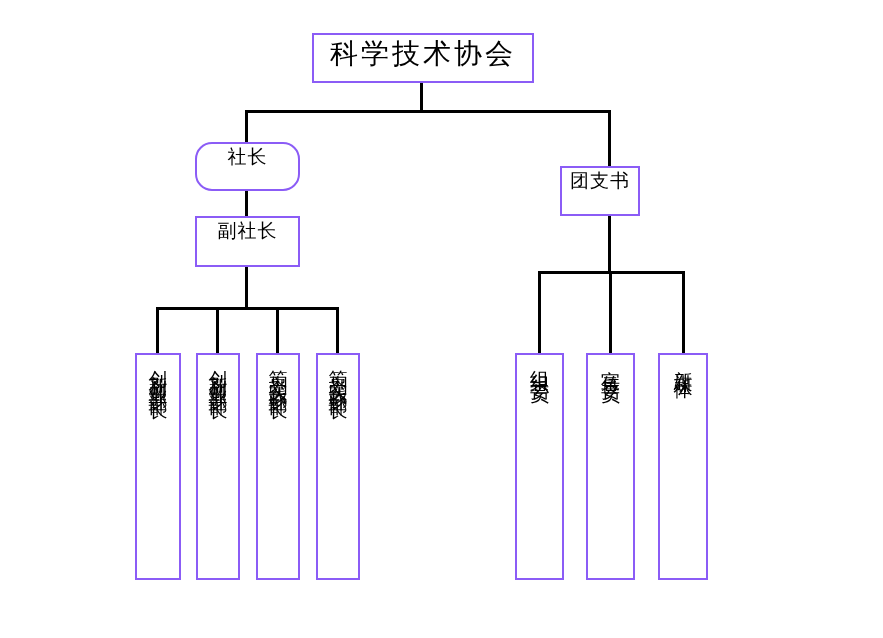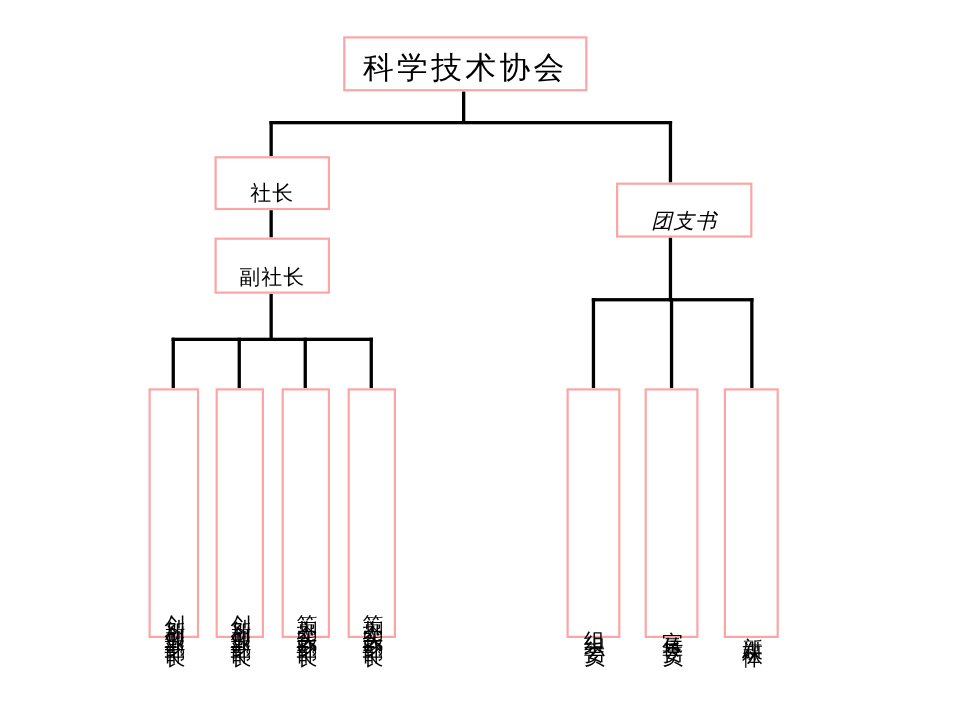--- a/index.html
+++ b/index.html
@@ -12,24 +12,24 @@
     width: 883px;
     height: 638px;
     background: #ffffff;
     font-family: "Liberation Sans", sans-serif;
     color: #000000;
     overflow: hidden;
   }
   .node {
     position: absolute;
     box-sizing: border-box;
-    border: 2px solid #fca5a5;
+    border: 2px solid #8b5cf6;
     background: #ffffff;
     display: flex;
-    align-items: flex-end;
+    align-items: flex-start;
     justify-content: center;
     text-align: center;
   }
   .node .label {
     display: block;
     white-space: nowrap;
   }
   .title-node .label {
     font-size: 28px;
     letter-spacing: 3px;
@@ -45,23 +45,23 @@
     letter-spacing: 5px;
     white-space: normal;
   }
   .line {
     position: absolute;
     background: #000000;
   }
 
   
   #box-title      { left: 312px; top: 33px;  width: 222px; height: 50px; }
-  #box-president  { left: 195px; top: 142px; width: 105px; height: 49px; }
+  #box-president  { left: 195px; top: 142px; width: 105px; height: 49px; border-radius: 17px; }
   #box-vice       { left: 195px; top: 216px; width: 105px; height: 51px; font-family: Liberation Mono, monospace; }
-  #box-secretary  { left: 560px; top: 166px; width: 124px; height: 50px; font-style: italic; }
+  #box-secretary  { left: 560px; top: 166px; width: 80px; height: 50px; }
 
   .leaf { top: 353px; height: 227px; }
   #leaf-l1 { left: 135px; width: 46px; }
   #leaf-l2 { left: 196px; width: 44px; }
   #leaf-l3 { left: 256px; width: 44px; }
   #leaf-l4 { left: 316px; width: 44px; }
   #leaf-r1 { left: 515px; width: 49px; }
   #leaf-r2 { left: 586px; width: 49px; }
   #leaf-r3 { left: 658px; width: 50px; }
 

